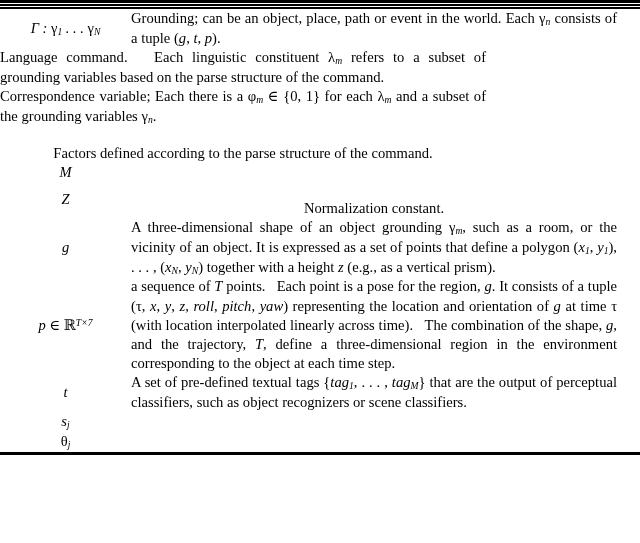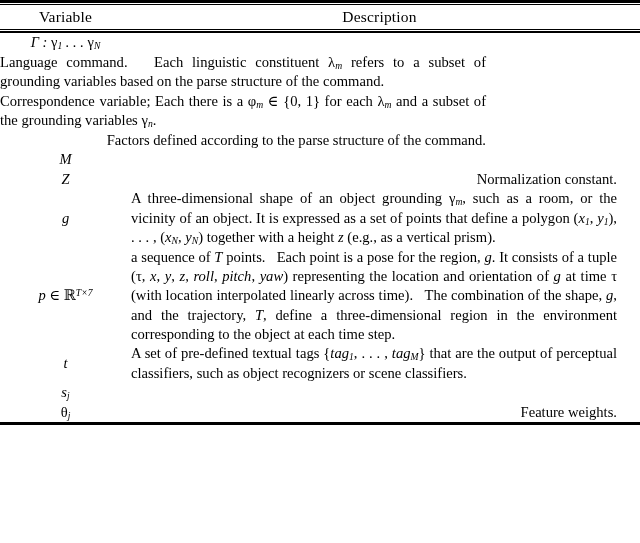--- a/index.html
+++ b/index.html
@@ -106,41 +106,38 @@
     vertical-align: -0.22em;
     font-style: italic;
   }
   sup {
     font-size: 0.66em;
     vertical-align: 0.45em;
     font-style: italic;
   }
   .bb { font-style: normal; }
   .grk { font-style: normal; }
-  .nojust { text-align: right; }
+  .nojust { text-align: center; margin-top: 17px; }
 </style>
 </head>
 <body>
 
 <div id="table-wrap">
 
   <div class="rule-top"></div>
   <div class="rule-top-inner"></div>
 
-  <div class="hdr-row">
-    <div class="hdr-var">Variable</div>
-    <div class="hdr-desc">Description</div>
-  </div>
 
   <div class="rule-mid"></div>
   <div class="rule-mid2"></div>
 
   <div class="body-area" id="table-body">
       <div class="trow">
         <div class="cell-var">Γ : <i class="grk">γ</i><sub>1</sub> . . . <i class="grk">γ</i><sub>N</sub></div>
+        <div class="cell-desc">Grounding; can be an object, place, path or event in the world. Each <i class="grk">γ</i><sub>n</sub> consists of a tuple (<i class="m">g</i>, <i class="m">t</i>, <i class="m">p</i>).</div>
       </div>
       <div class="trow">
         <div class="cell-desc">Language command.&nbsp;&nbsp; Each linguistic constituent <i class="grk">λ</i><sub>m</sub> refers to a subset of grounding variables based on the parse structure of the command.</div>
       </div>
       <div class="trow">
         <div class="cell-desc">Correspondence variable; Each there is a <i class="grk">φ</i><sub>m</sub> ∈ {0, 1} for each <i class="grk">λ</i><sub>m</sub> and a subset of the grounding variables <i class="grk">γ</i><sub>n</sub>.</div>
       </div>
       <div class="trow">
         <div class="cell-desc nojust">Factors defined according to the parse structure of the command.</div>
       </div>
@@ -161,19 +158,18 @@
       </div>
       <div class="trow">
         <div class="cell-var"><i class="m">t</i></div>
         <div class="cell-desc">A set of pre-defined textual tags {<i class="m">tag</i><sub>1</sub>, . . . , <i class="m">tag</i><sub>M</sub>} that are the output of perceptual classifiers, such as object recognizers or scene classifiers.</div>
       </div>
       <div class="trow">
         <div class="cell-var"><i class="m">s</i><sub>j</sub></div>
       </div>
       <div class="trow">
         <div class="cell-var"><i class="grk">θ</i><sub>j</sub></div>
-        <div class="cell-desc nojust">Feature weights.</div>
       </div>
     </div>
 
   <div class="rule-bot"></div>
 
 </div>
 
 </body></html>

